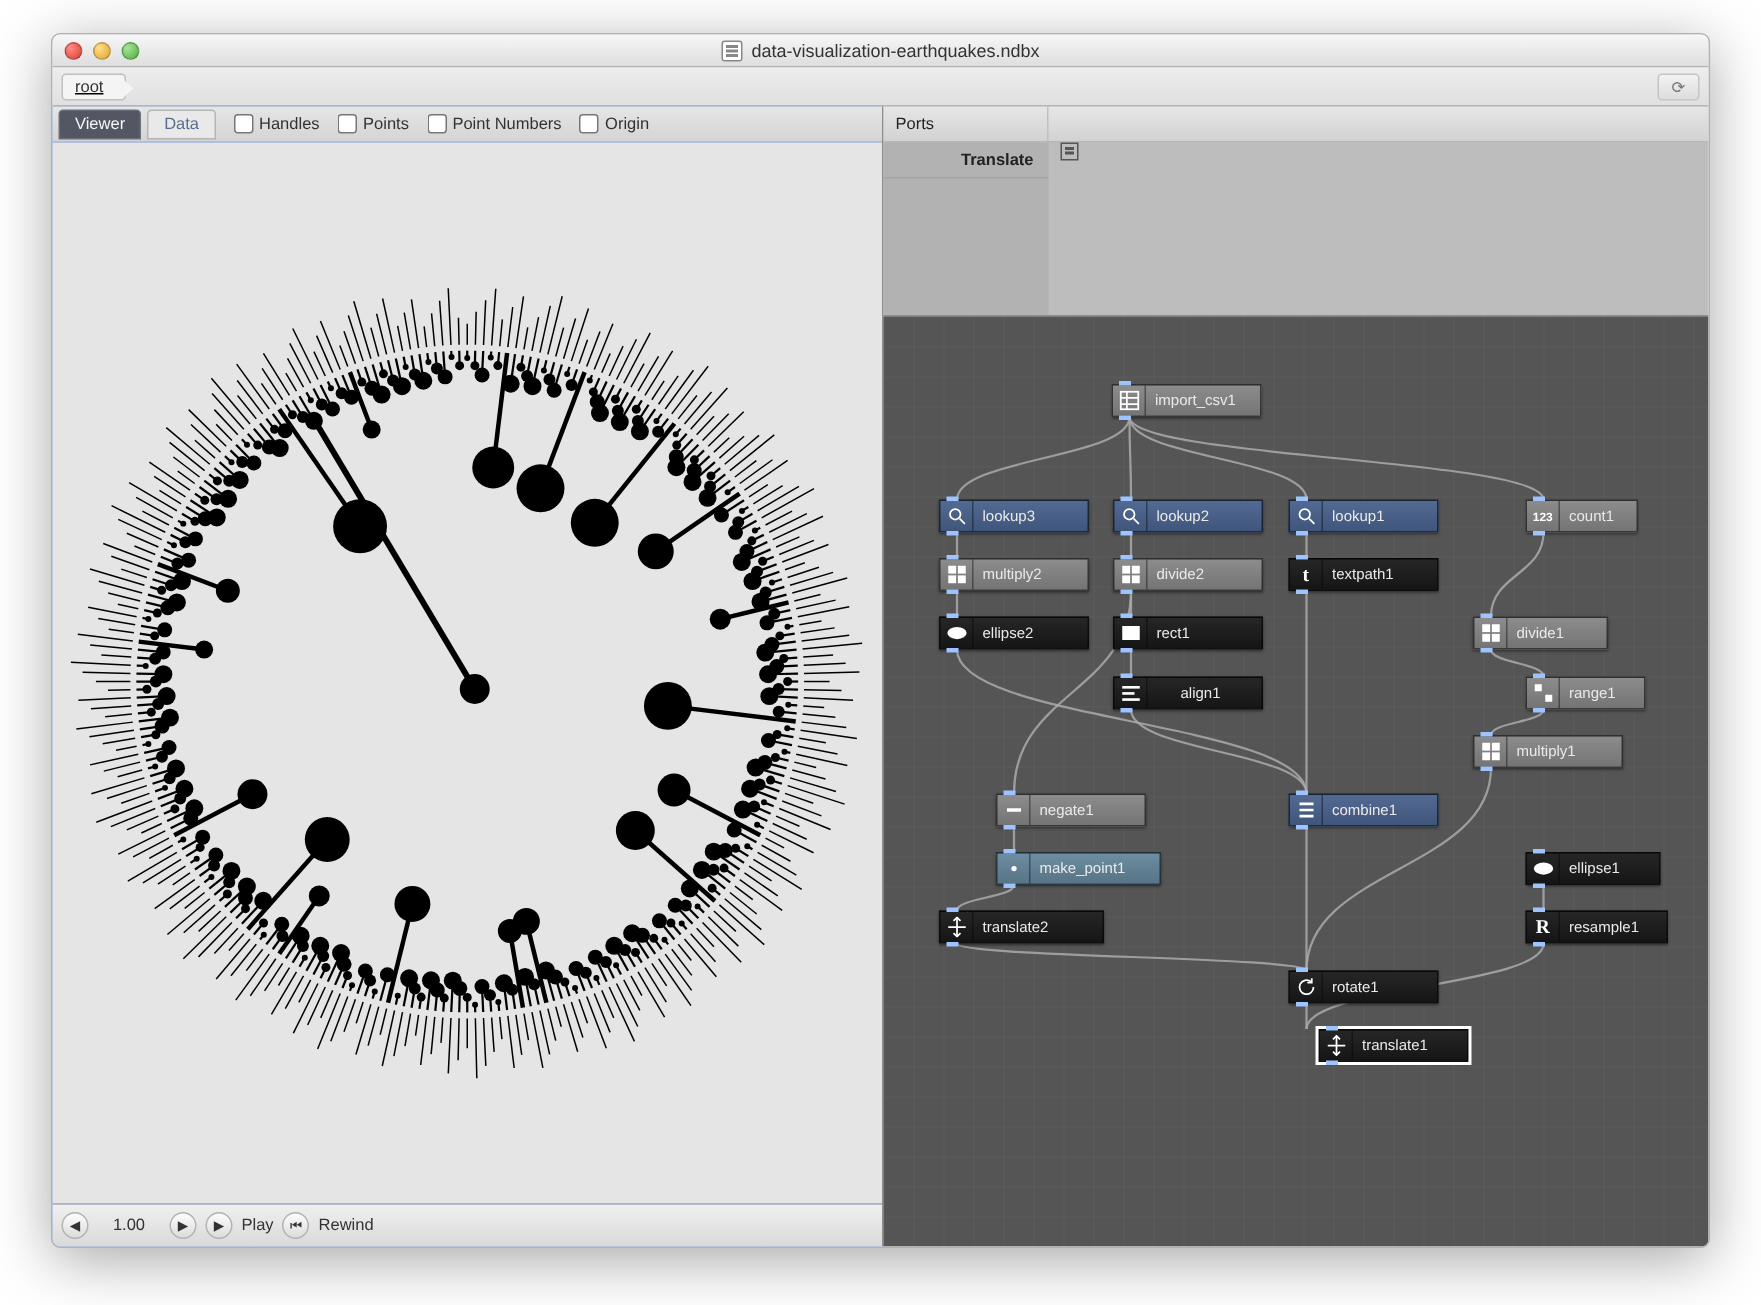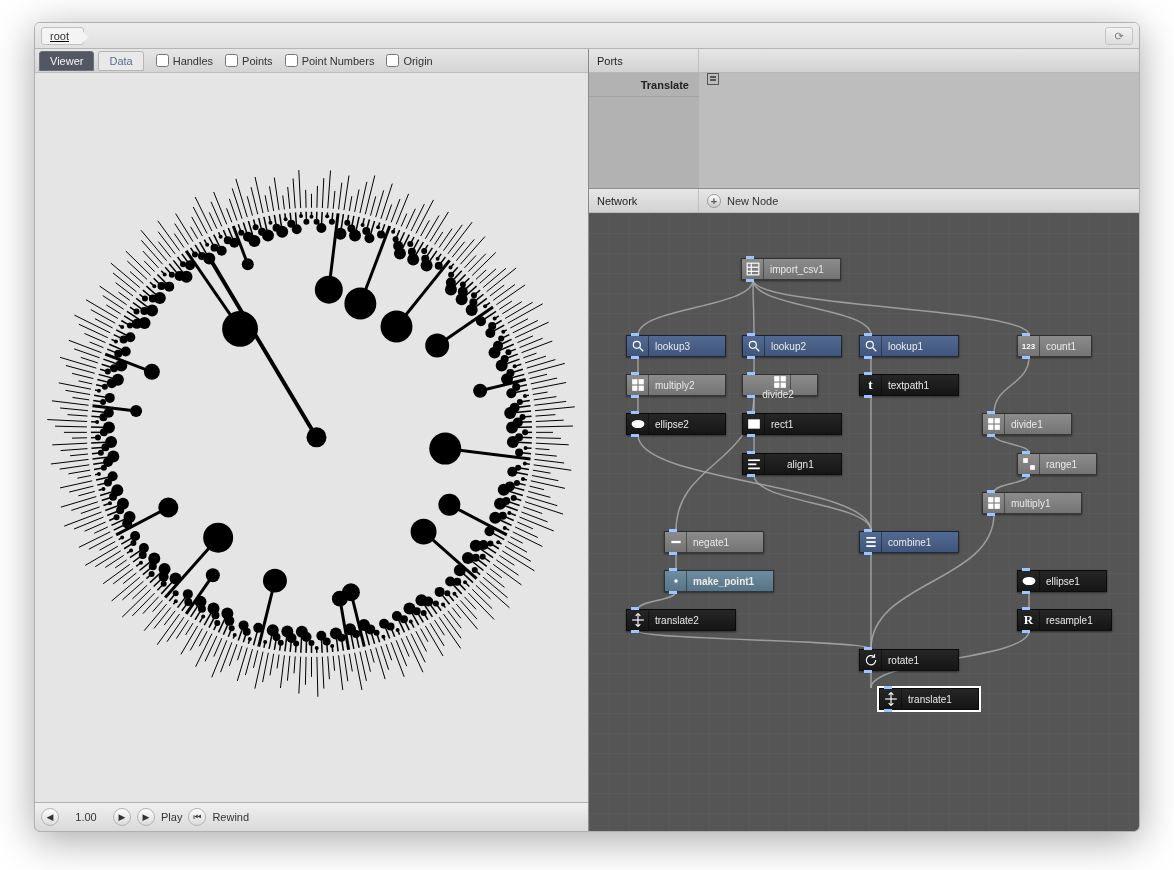--- a/index.html
+++ b/index.html
@@ -61,20 +61,31 @@
   svg.wires { position:absolute; inset:0; pointer-events:none;}
   svg.wires path { stroke:#aaa; stroke-width:1.5; fill:none; opacity:0.85;}
 
   .meta-icon { width:12px; height:12px; border:1px solid #555; display:inline-block; position:relative;}
   .meta-icon::before{content:""; position:absolute; left:2px; right:2px; top:2px; height:2px; background:#555; box-shadow:0 3px 0 #555;}
 </style>
 </head>
 <body>
 
 <div class="window">
+  <div class="titlebar">
+    <div class="traffic">
+      <div class="dot r"></div>
+      <div class="dot y"></div>
+      <div class="dot g"></div>
+    </div>
+    <div class="titlecenter">
+      <span class="doc-icon"></span>
+      <span>data-visualization-earthquakes.ndbx</span>
+    </div>
+  </div>
 
   <div class="breadcrumb-bar">
     <div class="crumb">root</div>
     <div class="reload">⟳</div>
   </div>
 
   <div class="content">
 
     <div class="left">
       <div class="view-toolbar">
@@ -900,27 +911,20 @@
         <div class="lbl2">
             <span class="meta-icon"></span>
             <span>Metadata</span>
           </div>
       </div>
       <div class="port-body">
         <div class="port-left">
           <div class="port-row-label">Translate</div>
         </div>
       </div>
-      <div class="nethdr">
-        <div class="lbl">Network</div>
-        <div class="newnode">
-          <span class="plus">+</span>
-          <span>New Node</span>
-        </div>
-      </div>
       <div class="netpanel" id="netpanel">
         <svg class="wires" id="wires" viewBox="0 0 550 596">
             <path d="M 164 67 C 164 94.5, 49 94.5, 49 122"></path>
             <path d="M 164 67 C 164 94.5, 165 94.5, 165 122"></path>
             <path d="M 164 67 C 164 94.5, 282 94.5, 282 122"></path>
             <path d="M 164 67 C 164 94.5, 440 94.5, 440 122"></path>
             <path d="M 49 144 C 49 152.5, 49 152.5, 49 161"></path>
             <path d="M 165 144 C 165 152.5, 165 152.5, 165 161"></path>
             <path d="M 282 144 C 282 152.5, 282 152.5, 282 161"></path>
             <path d="M 49 183 C 49 191.5, 49 191.5, 49 200"></path>
@@ -990,21 +994,21 @@
             <div class="ico">
               <svg width="14" height="14" viewBox="0 0 24 24" fill="#fff">
                 <rect x="2" y="2" width="9" height="9"></rect>
                 <rect x="13" y="2" width="9" height="9"></rect>
                 <rect x="2" y="13" width="9" height="9"></rect>
                 <rect x="13" y="13" width="9" height="9"></rect>
               </svg>
             </div>
             <div class="lbl">multiply2</div>
           </div>
-          <div class="node n-gray" style="left: 153px; top: 161px; width: 76px; flex-direction: column;">
+          <div class="node n-gray" style="left: 153px; top: 161px; width: 100px;">
             <div class="ico">
               <svg width="14" height="14" viewBox="0 0 24 24" fill="#fff">
                 <rect x="2" y="2" width="9" height="9"></rect>
                 <rect x="13" y="2" width="9" height="9"></rect>
                 <rect x="2" y="13" width="9" height="9"></rect>
                 <rect x="13" y="13" width="9" height="9"></rect>
               </svg>
             </div>
             <div class="lbl">divide2</div>
           </div>
@@ -1082,21 +1086,21 @@
           <div class="node n-blue" style="left: 270px; top: 318px; width: 100px;">
             <div class="ico">
               <svg width="14" height="14" viewBox="0 0 24 24" fill="none" stroke="#fff" stroke-width="3">
                 <line x1="4" y1="5" x2="20" y2="5"></line>
                 <line x1="4" y1="12" x2="20" y2="12"></line>
                 <line x1="4" y1="19" x2="20" y2="19"></line>
               </svg>
             </div>
             <div class="lbl">combine1</div>
           </div>
-          <div class="node n-teal" style="left: 75px; top: 357px; width: 110px; font-weight: bold;">
+          <div class="node n-teal" style="left: 75px; top: 357px; width: 110px;">
             <div class="ico">
               <svg width="14" height="14" viewBox="0 0 24 24" fill="#fff">
                 <circle cx="12" cy="12" r="3"></circle>
               </svg>
             </div>
             <div class="lbl">make_point1</div>
           </div>
           <div class="node n-black" style="left: 428px; top: 357px; width: 90px;">
             <div class="ico">
               <svg width="14" height="10" viewBox="0 0 24 16">

